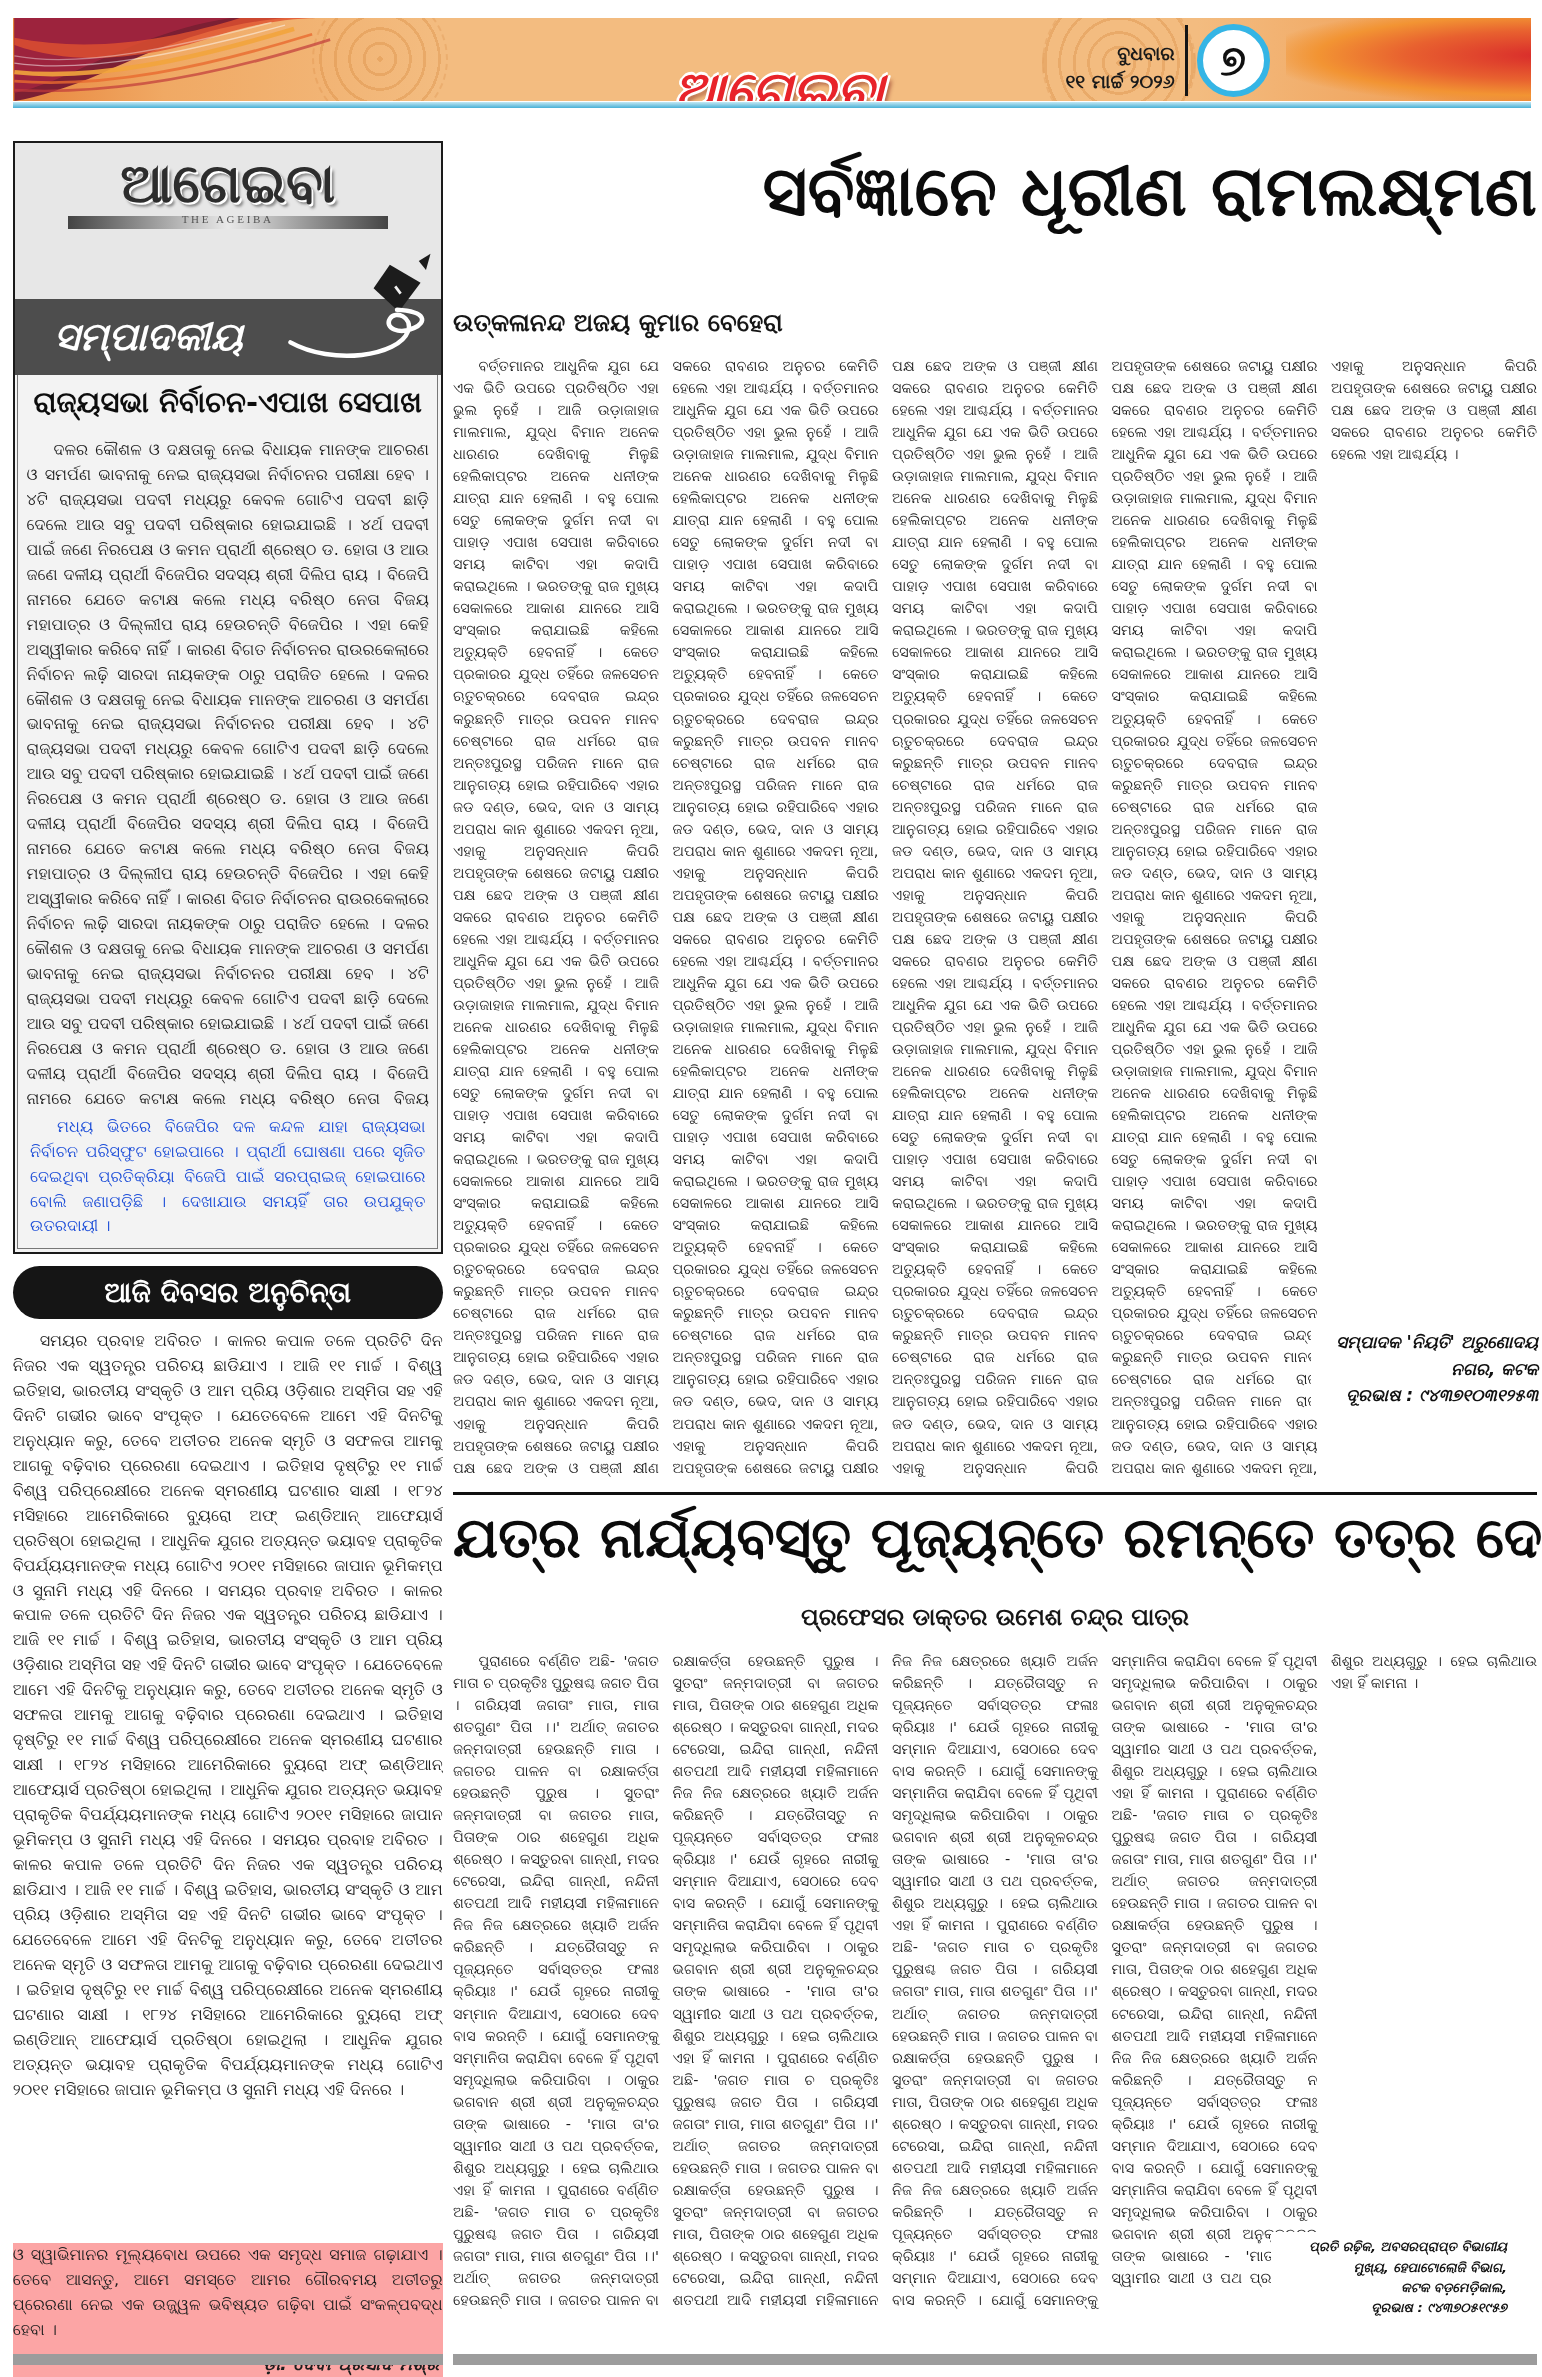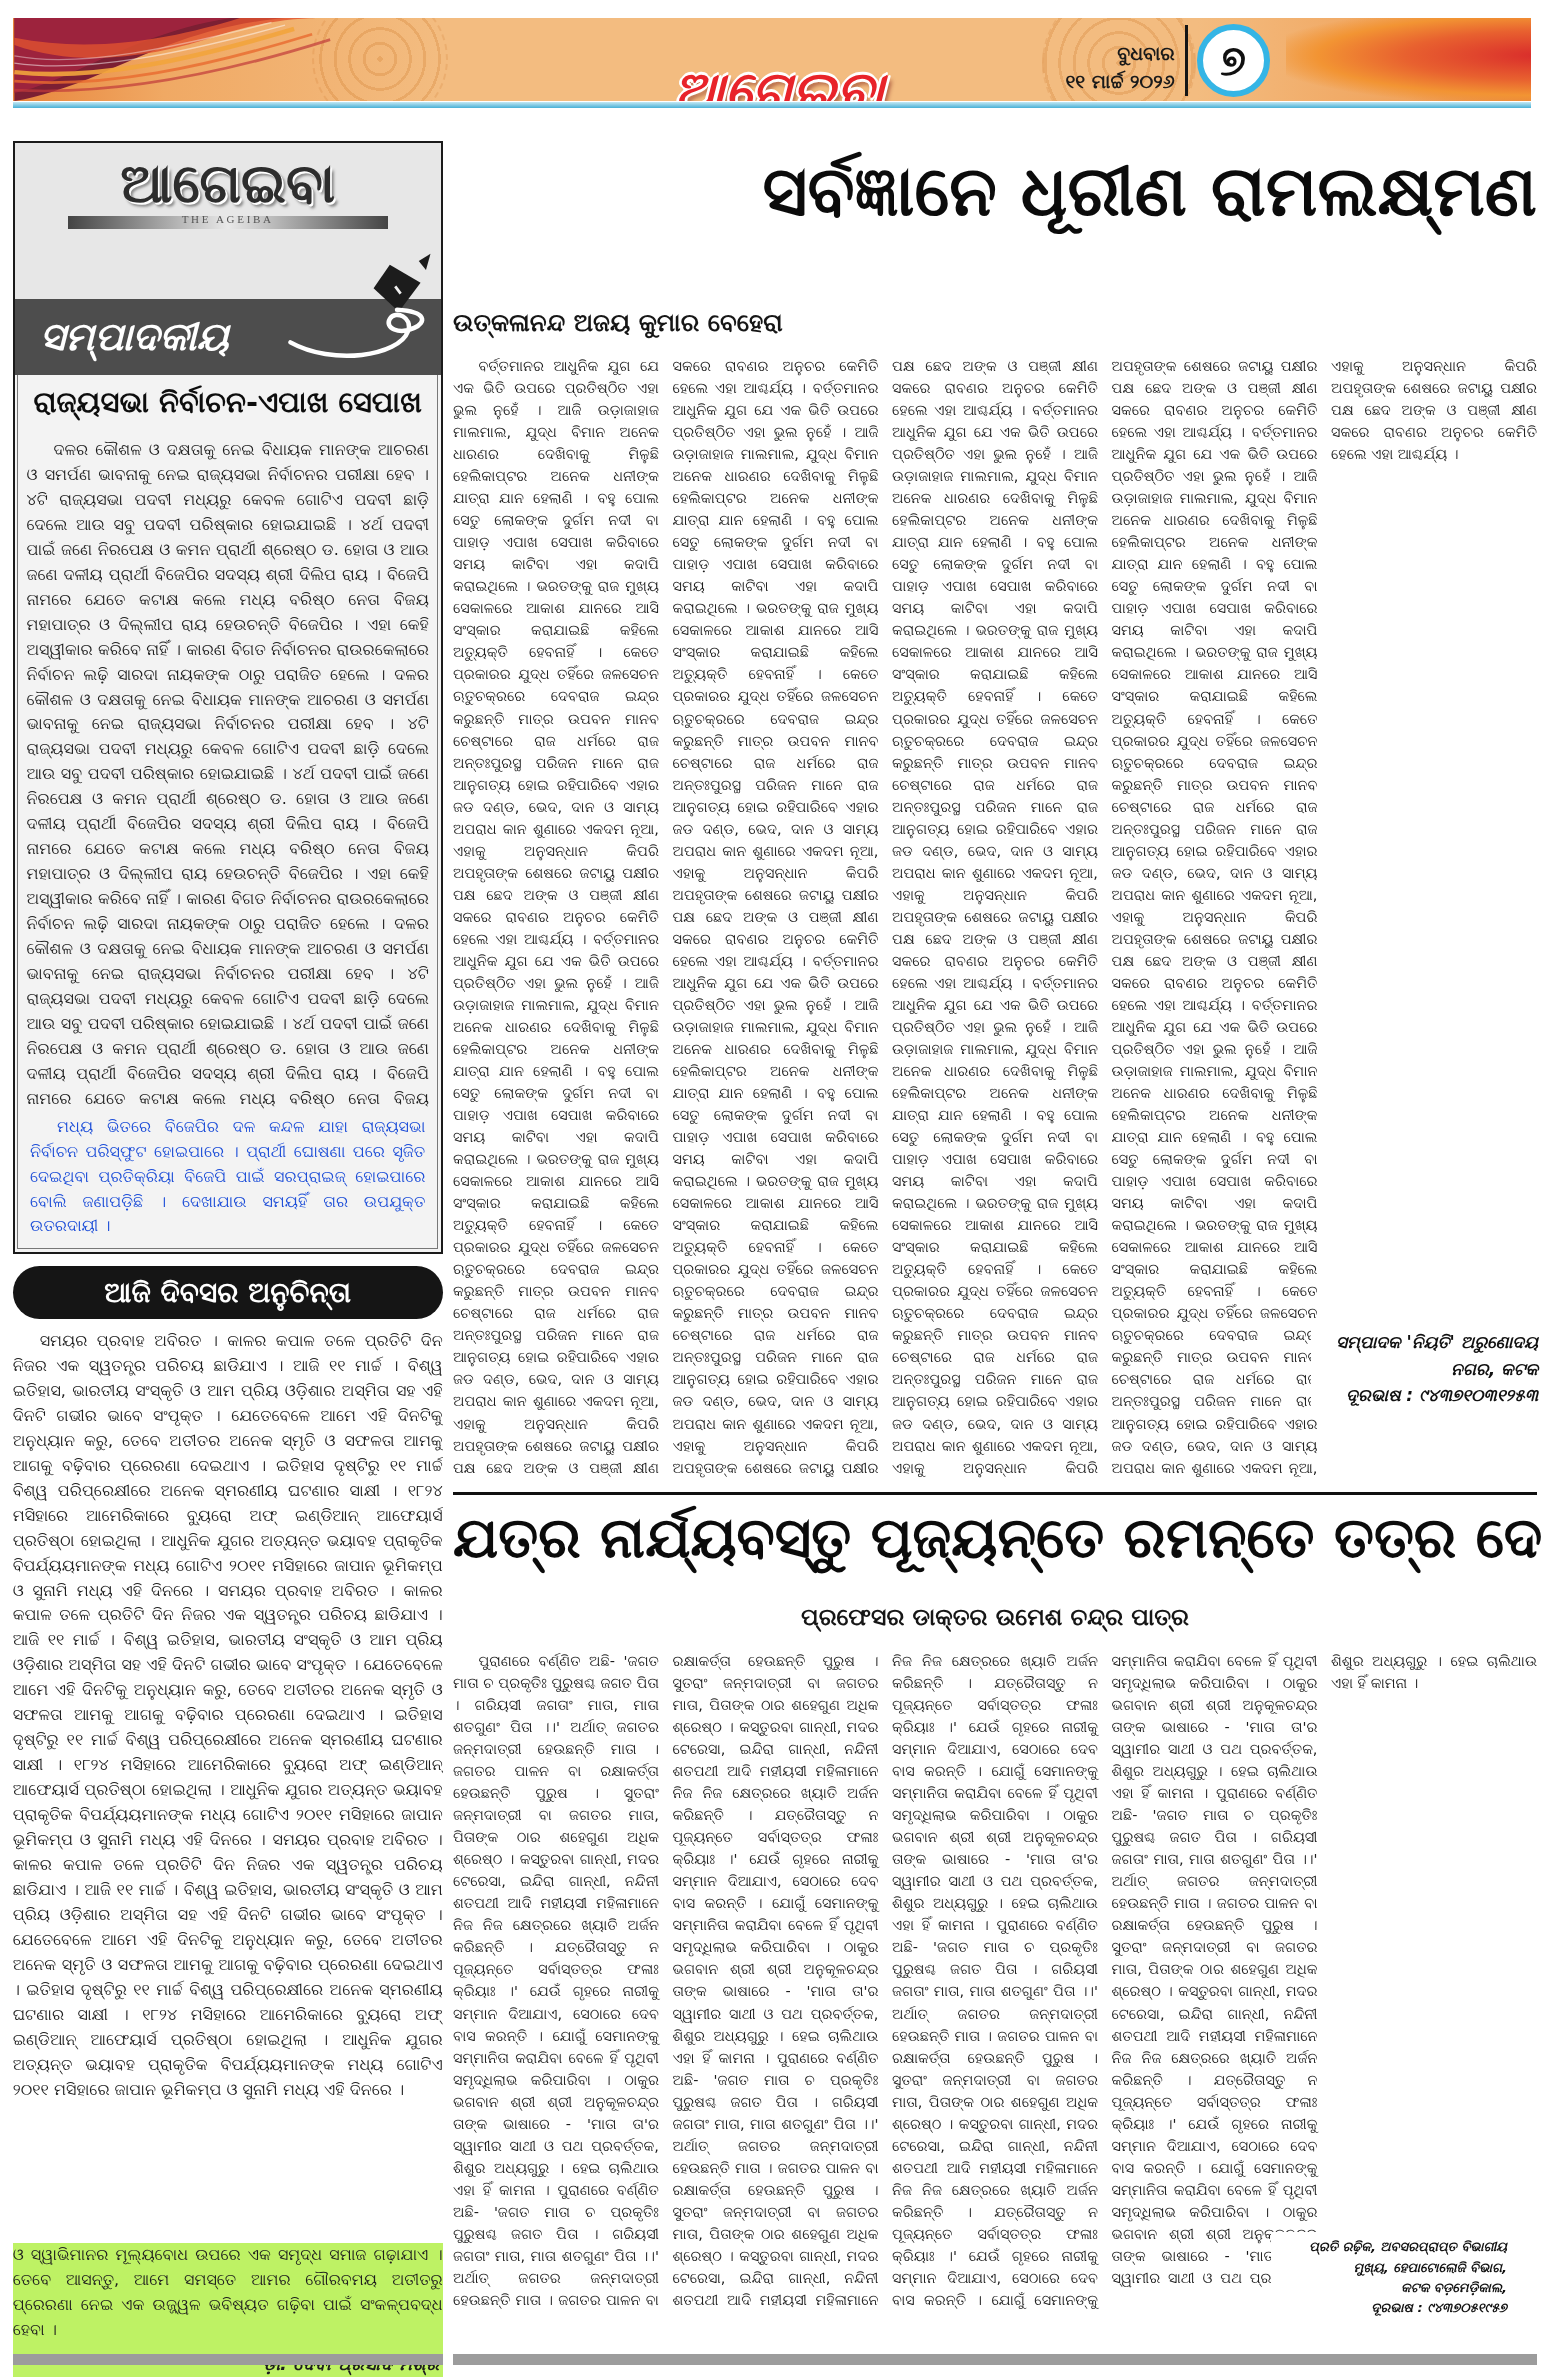--- a/index.html
+++ b/index.html
@@ -59,21 +59,21 @@
   .eb-sub-bar {
     position:relative; margin:3.6px 53px 0 53px; height:12.7px;
     background:linear-gradient(90deg,#444,#e9e9e9 50%,#444);
   }
   .eb-sub-bar span {
     position:absolute; left:0; right:0; top:-2.7px; text-align:center;
     font-family:"Liberation Serif", serif; font-size:11px; letter-spacing:2.7px; color:#555;
   }
   .eb-band { position:relative; height:76px; background:#4d4d4d; }
   .eb-band-title {
-    font-size:39px; font-weight:700; font-style:italic; color:#fff; padding-left:25px; line-height:76px; white-space:nowrap;
+    font-size:39px; font-weight:700; font-style:italic; color:#fff; padding-left:39px; line-height:76px; white-space:nowrap;
   }
   .pen { position:absolute; right:3.6px; top:-47px; }
   .eb-headline {
     height:54px; display:flex; align-items:center; justify-content:center;
     font-size:29px; font-weight:800; color:#0d0d0d; white-space:nowrap; background:#f3f3f3;
   }
   .eb-body {
     padding:9px 11.8px 0 11.8px; height:760px; overflow:hidden;
     font-size:16px; line-height:1.56; text-align:justify; color:#1d1d1d; text-indent:27px;
   }
@@ -85,21 +85,21 @@
   .thought-banner {
     position:absolute; left:12.7px; top:1266px; width:430px; height:53px; border-radius:27px;
     background:#151515; color:#fff; display:flex; align-items:center; justify-content:center;
     font-size:28px; font-weight:700; white-space:nowrap;
   }
   .thought-body {
     position:absolute; left:12.7px; top:1329px; width:430px; height:914px; overflow:hidden;
     font-size:16px; line-height:1.56; text-align:justify; color:#1d1d1d; text-indent:27px;
   }
   .thought-end {
-    position:absolute; left:12.7px; top:2243px; width:430px; background:#bef264;
+    position:absolute; left:12.7px; top:2243px; width:430px; background:#fca5a5;
     font-size:16px; line-height:1.56; text-align:justify; color:#1d1d1d;
   }
   .edit-sig { text-align:right; font-style:italic; font-weight:700; font-size:18px; padding:7.3px 3.6px 0 0; }
   
   .a1-headline {
     position:absolute; left:453px; top:151px; width:1084px; text-align:right;
     font-size:69px; font-weight:700; color:#0b0b0b; white-space:nowrap;
   }
   .a1-byline {
     position:absolute; left:453px; top:308px; width:1084px; 

